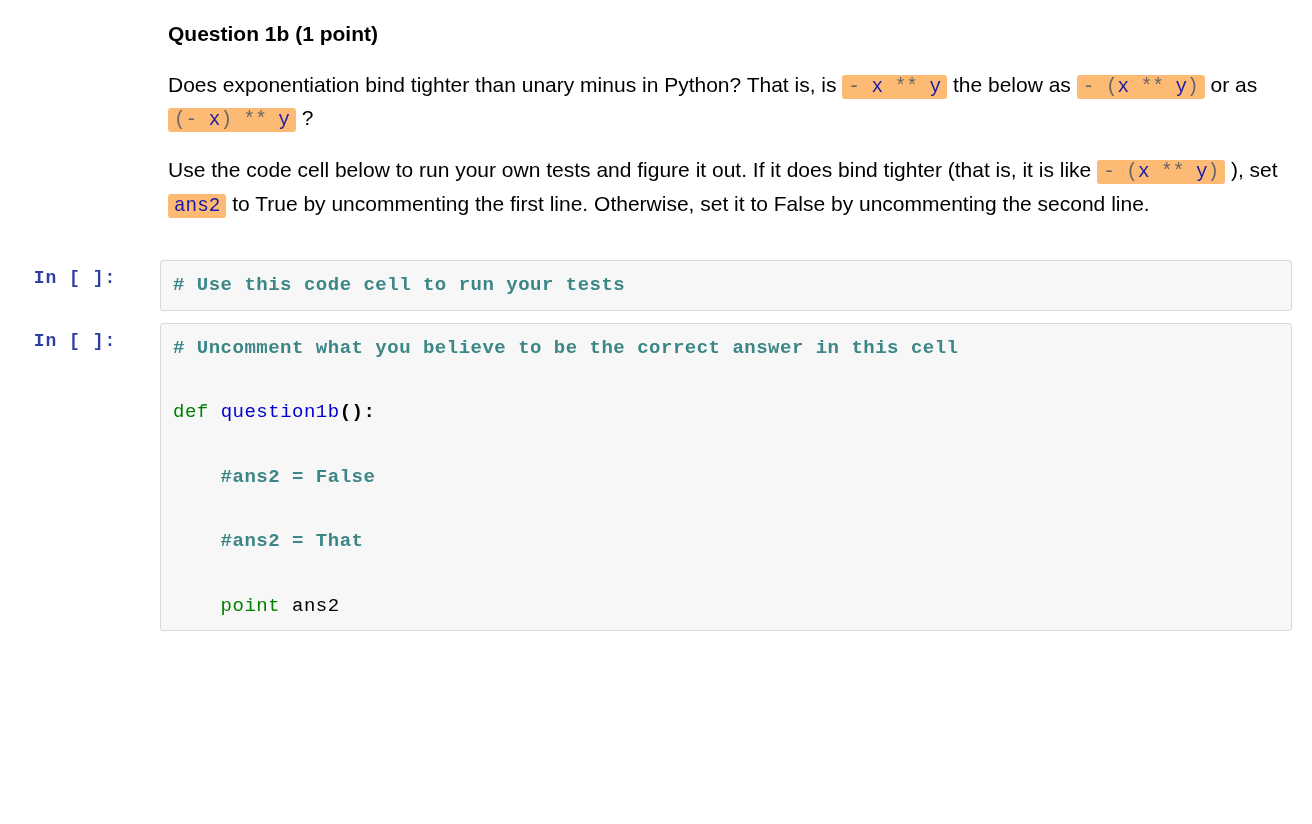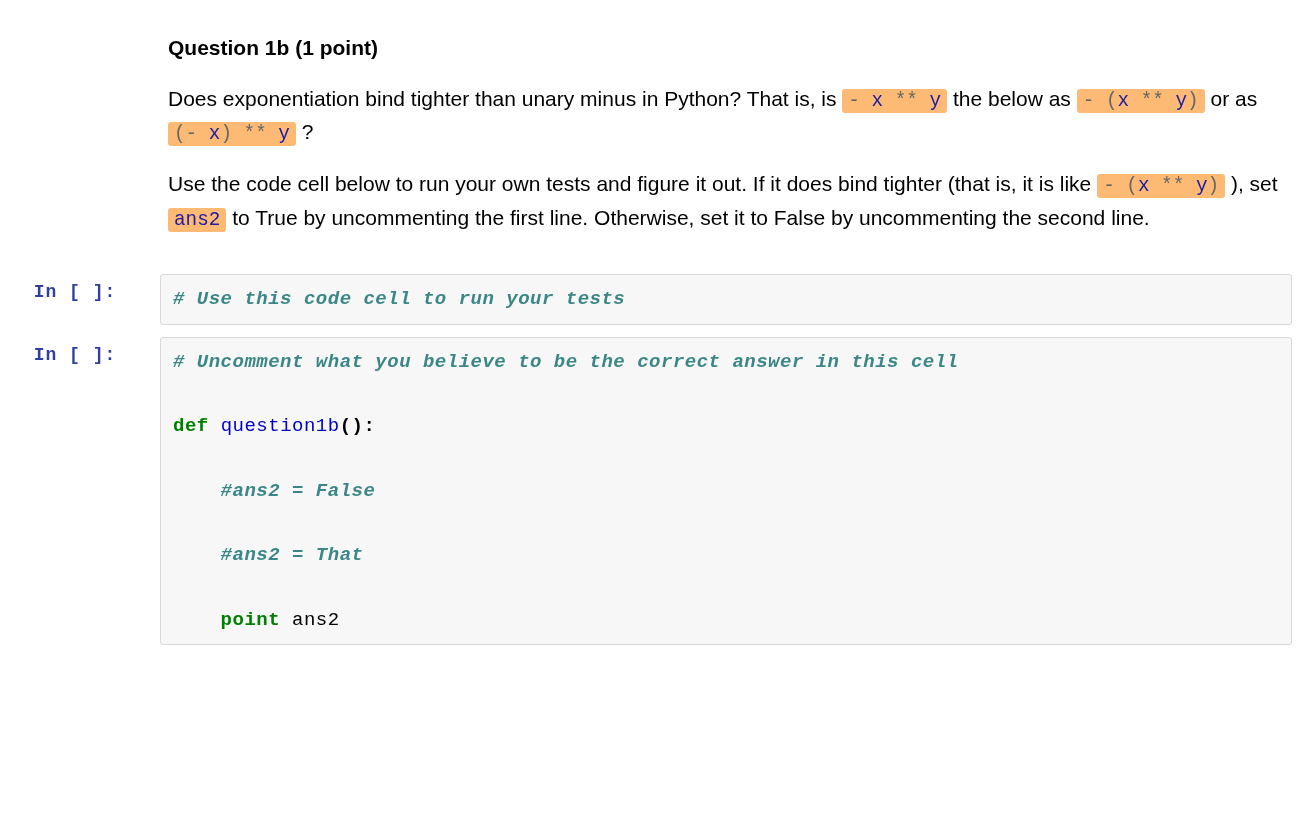--- a/index.html
+++ b/index.html
@@ -5,21 +5,21 @@
   * { box-sizing: border-box; }
   html, body {
     margin: 0;
     padding: 0;
     background: #ffffff;
     font-family: -apple-system, BlinkMacSystemFont, "Segoe UI", Helvetica, Arial, sans-serif;
     color: #000;
   }
   .notebook {
     width: 1312px;
-    padding-top: 32px;
+    padding-top: 18px;
   }
   .cell {
     display: flex;
     margin-bottom: 12px;
   }
   .prompt-area {
     width: 160px;
     flex-shrink: 0;
     text-align: center;
     padding-right: 10px;
@@ -60,22 +60,22 @@
     border: 1px solid #d8d8d8;
     border-radius: 3px;
     padding: 8px 12px;
     font-family: Menlo, Monaco, "Courier New", monospace;
     font-size: 19px;
     line-height: 1.7;
     white-space: pre;
     overflow: auto;
     letter-spacing: 0.5px;
   }
-  .tok-comment { color: #3b8686; font-style: italic; font-weight: 700; }
-  .tok-keyword { color: #008000; font-weight: 700; }
+  .tok-comment { color: #3b8686; font-weight: 700; }
+  .tok-keyword { color: #008000; font-weight: 400; }
   .tok-def { color: #0000cc; }
   .tok-ident { color: #000; }
   .tok-punc { color: #000; font-weight: 700; }
 </style>
 </head>
 <body>
 
 <div class="notebook">
 
   <div class="cell">

